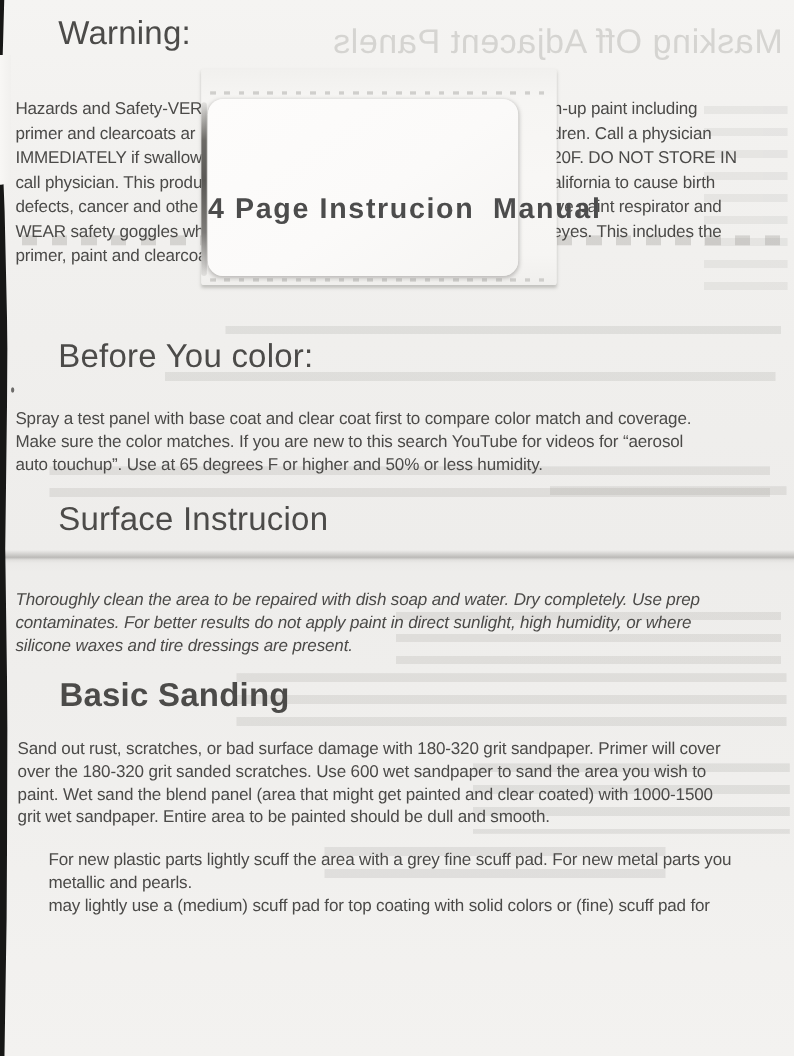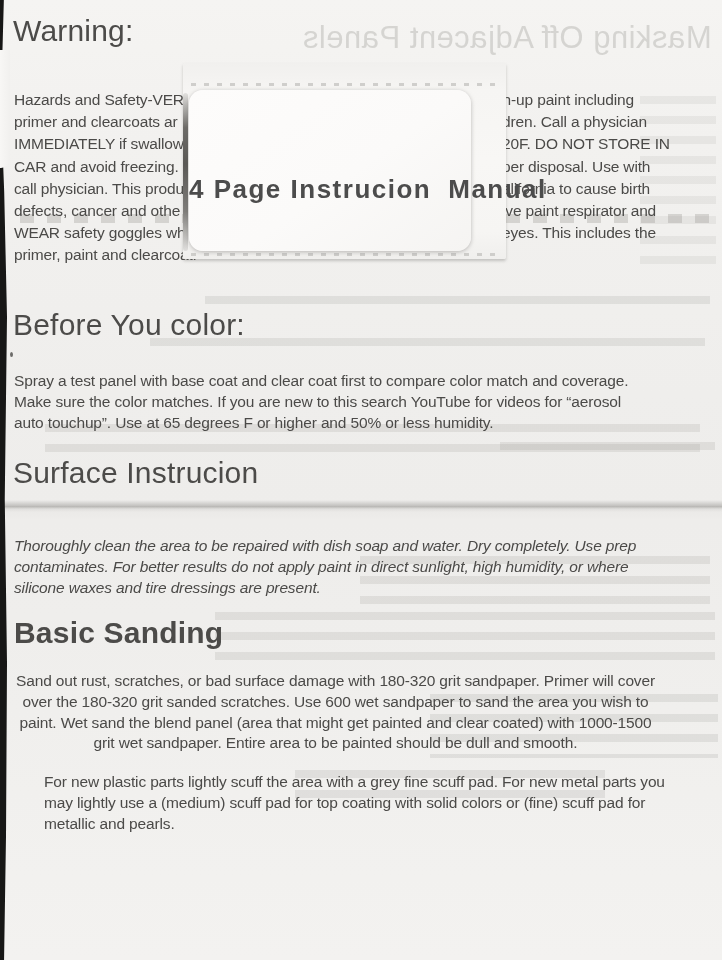--- a/index.html
+++ b/index.html
@@ -23,21 +23,21 @@
   .edge-curl{left:0;top:50px;width:10px;height:118px;
     background:linear-gradient(90deg,#f8f7f5,#f1f0ee);border-radius:0 0 9px 0;}
   
   .bleed{pointer-events:none;filter:blur(0.7px);}
   .bleed-heading{left:298px;top:20px;width:418px;height:36px;
     font-size:31px;letter-spacing:0.5px;white-space:nowrap;text-align:center;
     color:rgba(164,162,158,0.38);transform:scaleX(-1);}
   .bleed-lines{background-image:repeating-linear-gradient(180deg,rgba(148,146,142,0.18) 0 8px,rgba(0,0,0,0) 8px 20px);}
   .bleed-dashes{background-image:repeating-linear-gradient(90deg,rgba(138,136,132,0.28) 0 14px,rgba(0,0,0,0) 14px 27px);}
   
-  .h1{position:absolute;font-size:30px;font-weight:400;color:#4c4b49;letter-spacing:0.2px;white-space:nowrap;}
+  .h1{position:absolute;font-size:30px;font-weight:400;color:#4c4b49;letter-spacing:0.2px;white-space:nowrap;margin-left:40px;}
   
   .para{position:absolute;font-size:15.5px;letter-spacing:-0.15px;color:#4b4a48;white-space:nowrap;}
   .para div{line-height:20.8px;}
   .warn{left:14px;top:89px;width:700px;}
   .warn .row{position:relative;height:22.2px;line-height:22.2px;}
   .warn .frag-right{position:absolute;left:488px;top:0;}
   .warn .row:first-child .frag-right{left:481px;}
   .stray-dot{left:10px;top:352px;width:3px;height:5px;border-radius:50%;background:#6d6c6a;}
   
   .sticker-backing{left:183px;top:63px;width:323px;height:196px;border-radius:2px;
@@ -73,21 +73,20 @@
   <div class="layer bleed bleed-lines" style="left:215px;top:612px;width:500px;height:55px;"></div>
   <div class="layer bleed bleed-lines" style="left:430px;top:694px;width:288px;height:64px;"></div>
   <div class="layer bleed bleed-lines" style="left:295px;top:770px;width:310px;height:40px;"></div>
 
   <div class="h1" style="left:13px;top:14px;">Warning:</div>
 
   <div class="para warn">
     <div class="row"><span>Hazards and Safety-VERY</span><span class="frag-right">ch-up paint including</span></div>
     <div class="row"><span>primer and clearcoats ar</span><span class="frag-right">dren. Call a physician</span></div>
     <div class="row"><span>IMMEDIATELY if swallow</span><span class="frag-right">20F. DO NOT STORE IN</span></div>
-    <div class="row"><span>CAR and avoid freezing.</span><span class="frag-right">per disposal. Use with</span></div>
     <div class="row"><span>call physician. This produ</span><span class="frag-right">alifornia to cause birth</span></div>
     <div class="row"><span>defects, cancer and othe</span><span class="frag-right">ive paint respirator and</span></div>
     <div class="row"><span>WEAR safety goggles wh</span><span class="frag-right">eyes. This includes the</span></div>
     <div class="row"><span>primer, paint and clearcoat.</span><span class="frag-right"></span></div>
   </div>
 
   <div class="layer sticker-backing">
     <div class="perf top"></div>
     <div class="perf bottom"></div>
   </div>
@@ -107,28 +106,28 @@
 
   <div class="h1" style="left:13px;top:456px;">Surface Instrucion</div>
   <div class="layer sheet-boundary"></div>
   <div class="para" style="left:14px;top:536px;line-height:21px;font-style:italic;">
     <div>Thoroughly clean the area to be repaired with dish soap and water.  Dry completely. Use prep</div>
     <div>contaminates. For better results do not apply paint in direct sunlight, high humidity, or where</div>
     <div>silicone waxes and tire dressings are present.</div>
   </div>
 
   <div class="h1" style="left:14px;top:616px;font-weight:bold;">Basic Sanding</div>
-  <div class="para" style="left:16px;top:671px;text-align:center;">
+  <div class="para" style="left:16px;top:671px;">
     <div>Sand out rust, scratches, or bad surface damage with 180-320 grit sandpaper. Primer will cover</div>
     <div>over the 180-320 grit sanded scratches. Use 600 wet sandpaper to sand the area you wish to</div>
     <div>paint. Wet sand the blend panel (area that might get painted and clear coated) with 1000-1500</div>
     <div>grit wet sandpaper. Entire area to be painted should be dull and smooth.</div>
   </div>
   <div class="para" style="left:16px;top:772px;line-height:20px;margin-left:28px;">
     <div>For new plastic parts lightly scuff the area with a grey fine scuff pad. For new metal parts you</div>
+    <div>metallic and pearls.</div>
     <div>may lightly use a (medium) scuff pad for top coating with solid colors or (fine) scuff pad for</div>
-    <div>metallic and pearls.</div>
   </div>
 
   <div class="layer edge-left"></div>
   <div class="layer edge-curl"></div>
 
 </div>
 
 </body></html>

